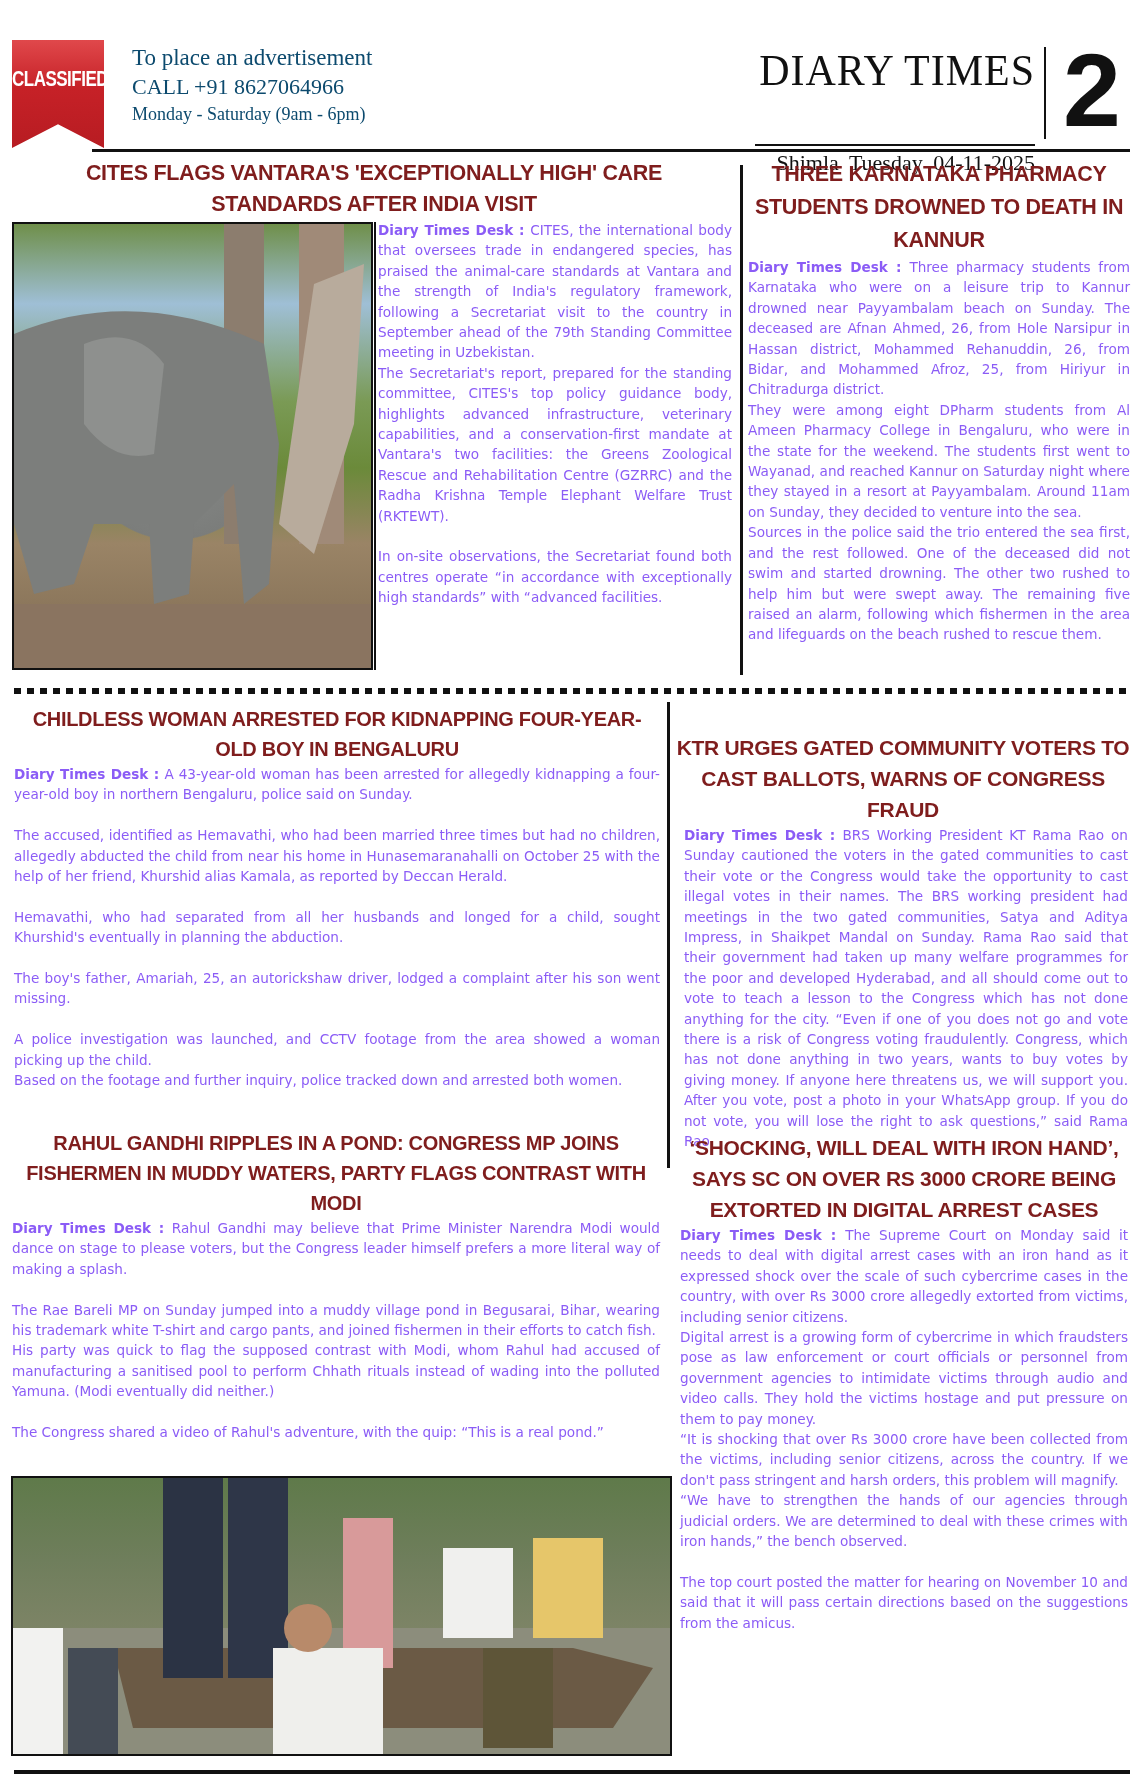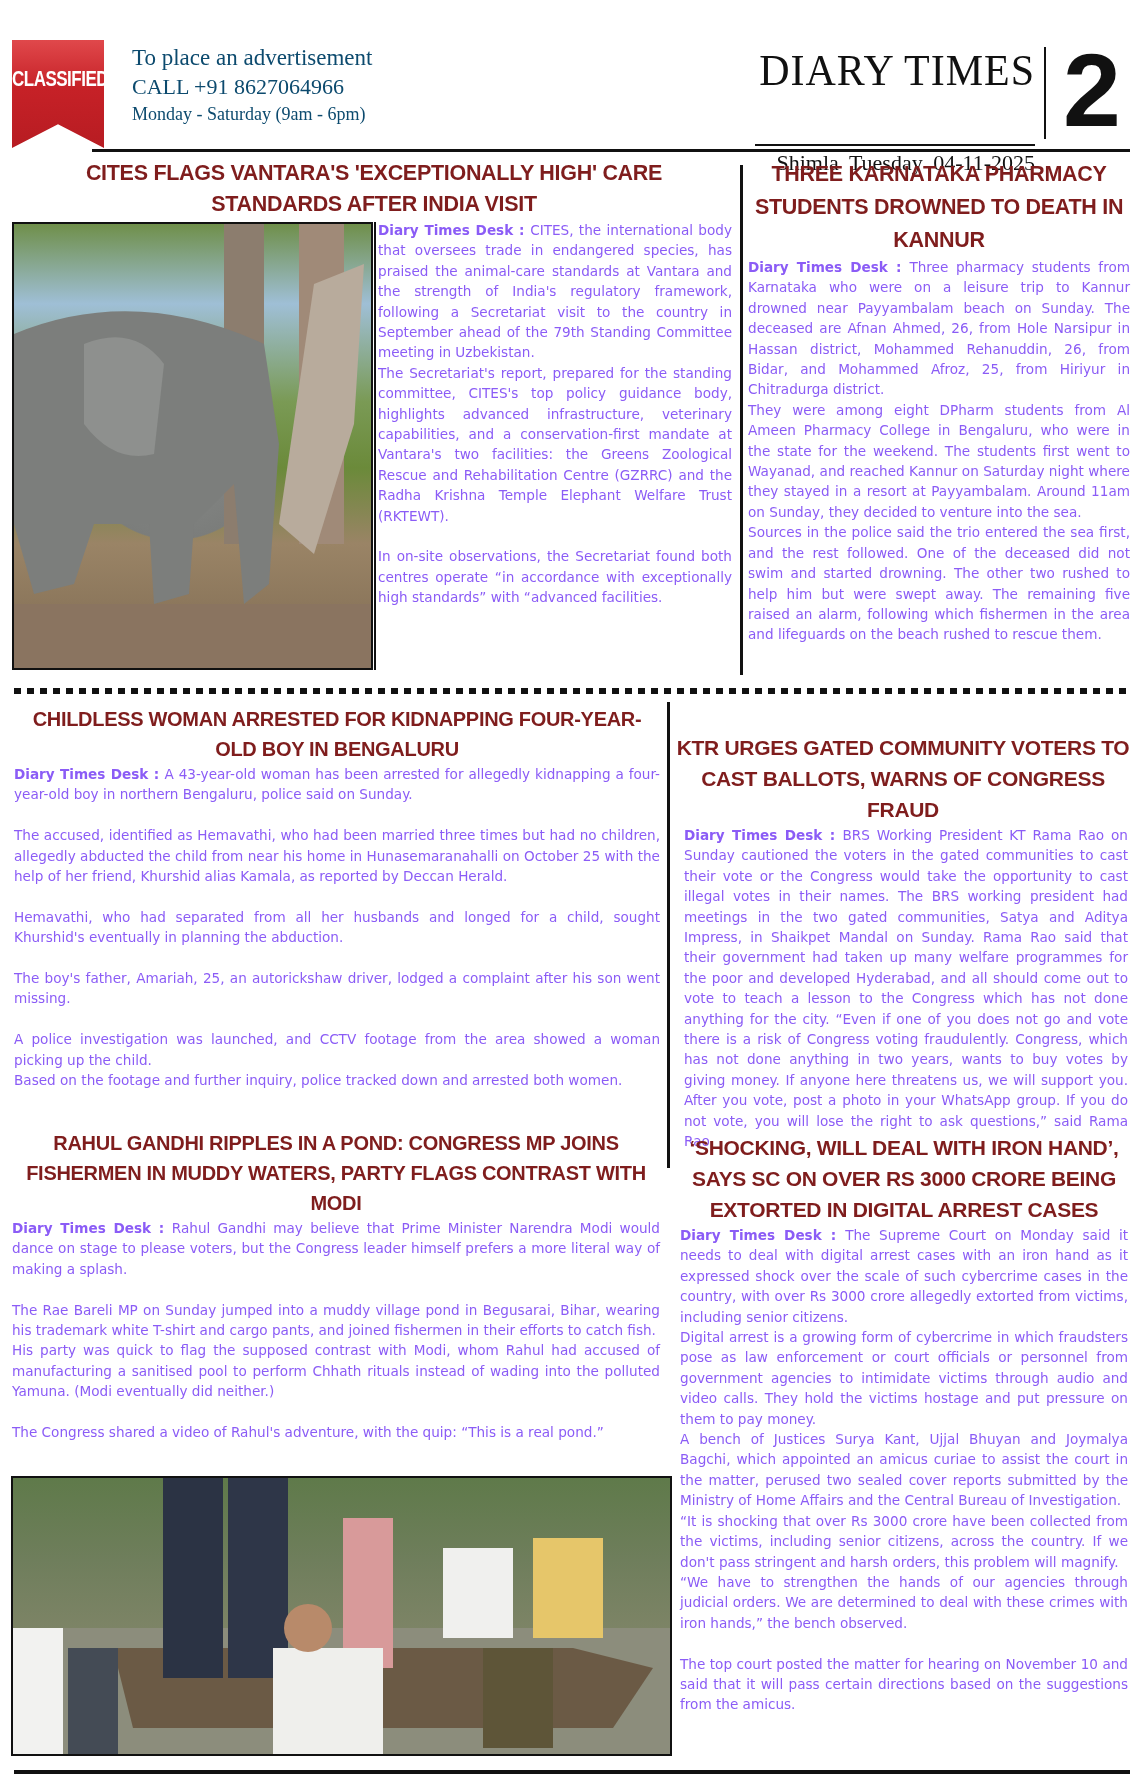--- a/index.html
+++ b/index.html
@@ -147,20 +147,19 @@
     <rect x="55" y="170" width="50" height="110" fill="#444b55"></rect>
   </svg>
 </div>
 
 <div class="vline" style="left:667px; top:1128px; height:40px;"></div>
 <div class="art" style="left:676px; top:1132px; width:456px;">
   <h1 class="headline" style="font-size:21px; line-height:31px;">‘SHOCKING, WILL DEAL WITH IRON HAND’, SAYS SC ON OVER RS 3000 CRORE BEING EXTORTED IN DIGITAL ARREST CASES</h1>
   <div class="body" style="padding-left:4px; padding-right:4px;">
     <p><span class="lead">Diary Times Desk : </span><span> The Supreme Court on Monday said it needs to deal with digital arrest cases with an iron hand as it expressed shock over the scale of such cybercrime cases in the country, with over Rs 3000 crore allegedly extorted from victims, including senior citizens.</span></p>
     <p>Digital arrest is a growing form of cybercrime in which fraudsters pose as law enforcement or court officials or personnel from government agencies to intimidate victims through audio and video calls. They hold the victims hostage and put pressure on them to pay money.</p>
-    <p>A bench of Justices Surya Kant, Ujjal Bhuyan and Joymalya Bagchi, which appointed an amicus curiae to assist the court in the matter, perused two sealed cover reports submitted by the Ministry of Home Affairs and the Central Bureau of Investigation.</p>
     <p>“It is shocking that over Rs 3000 crore have been collected from the victims, including senior citizens, across the country. If we don't pass stringent and harsh orders, this problem will magnify.</p>
     <p>“We have to strengthen the hands of our agencies through judicial orders. We are determined to deal with these crimes with iron hands,” the bench observed.</p>
     <p class="gap">The top court posted the matter for hearing on November 10 and said that it will pass certain directions based on the suggestions from the amicus.</p>
   </div>
 </div>
 
 <div class="bottom-rule" style="left:14px; top:1770px; width:1116px;"></div>
 
 </body></html>

